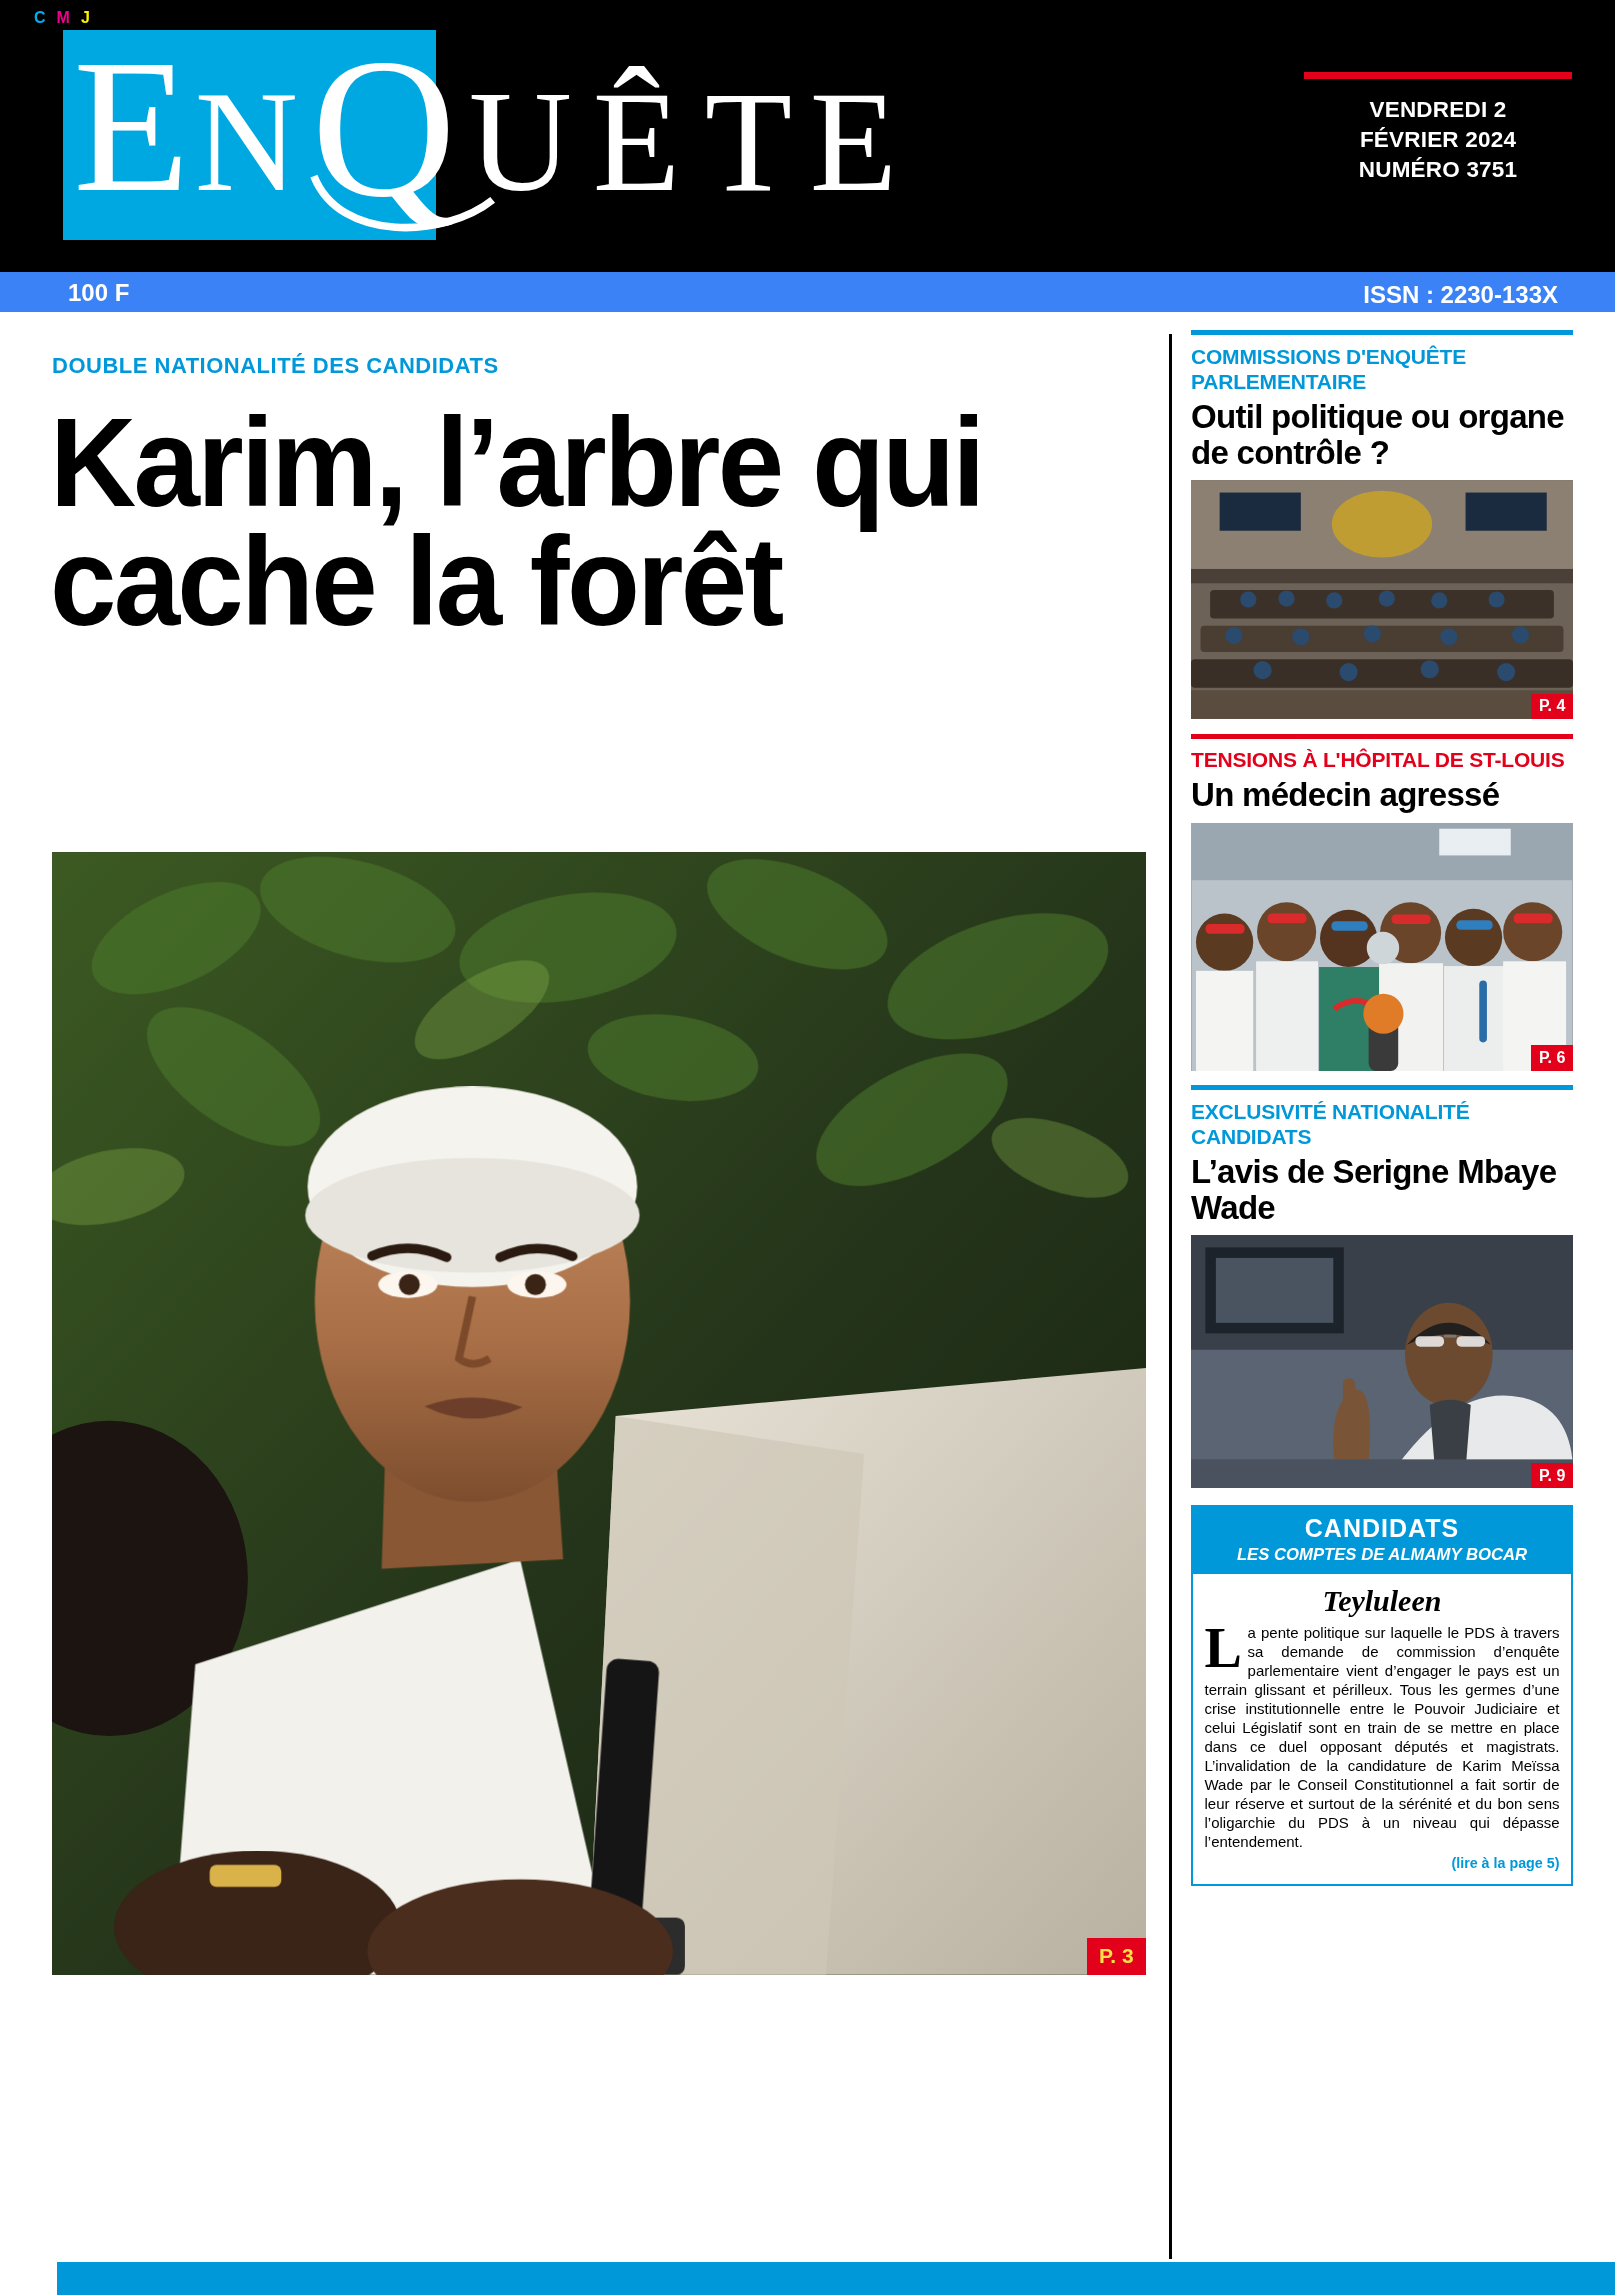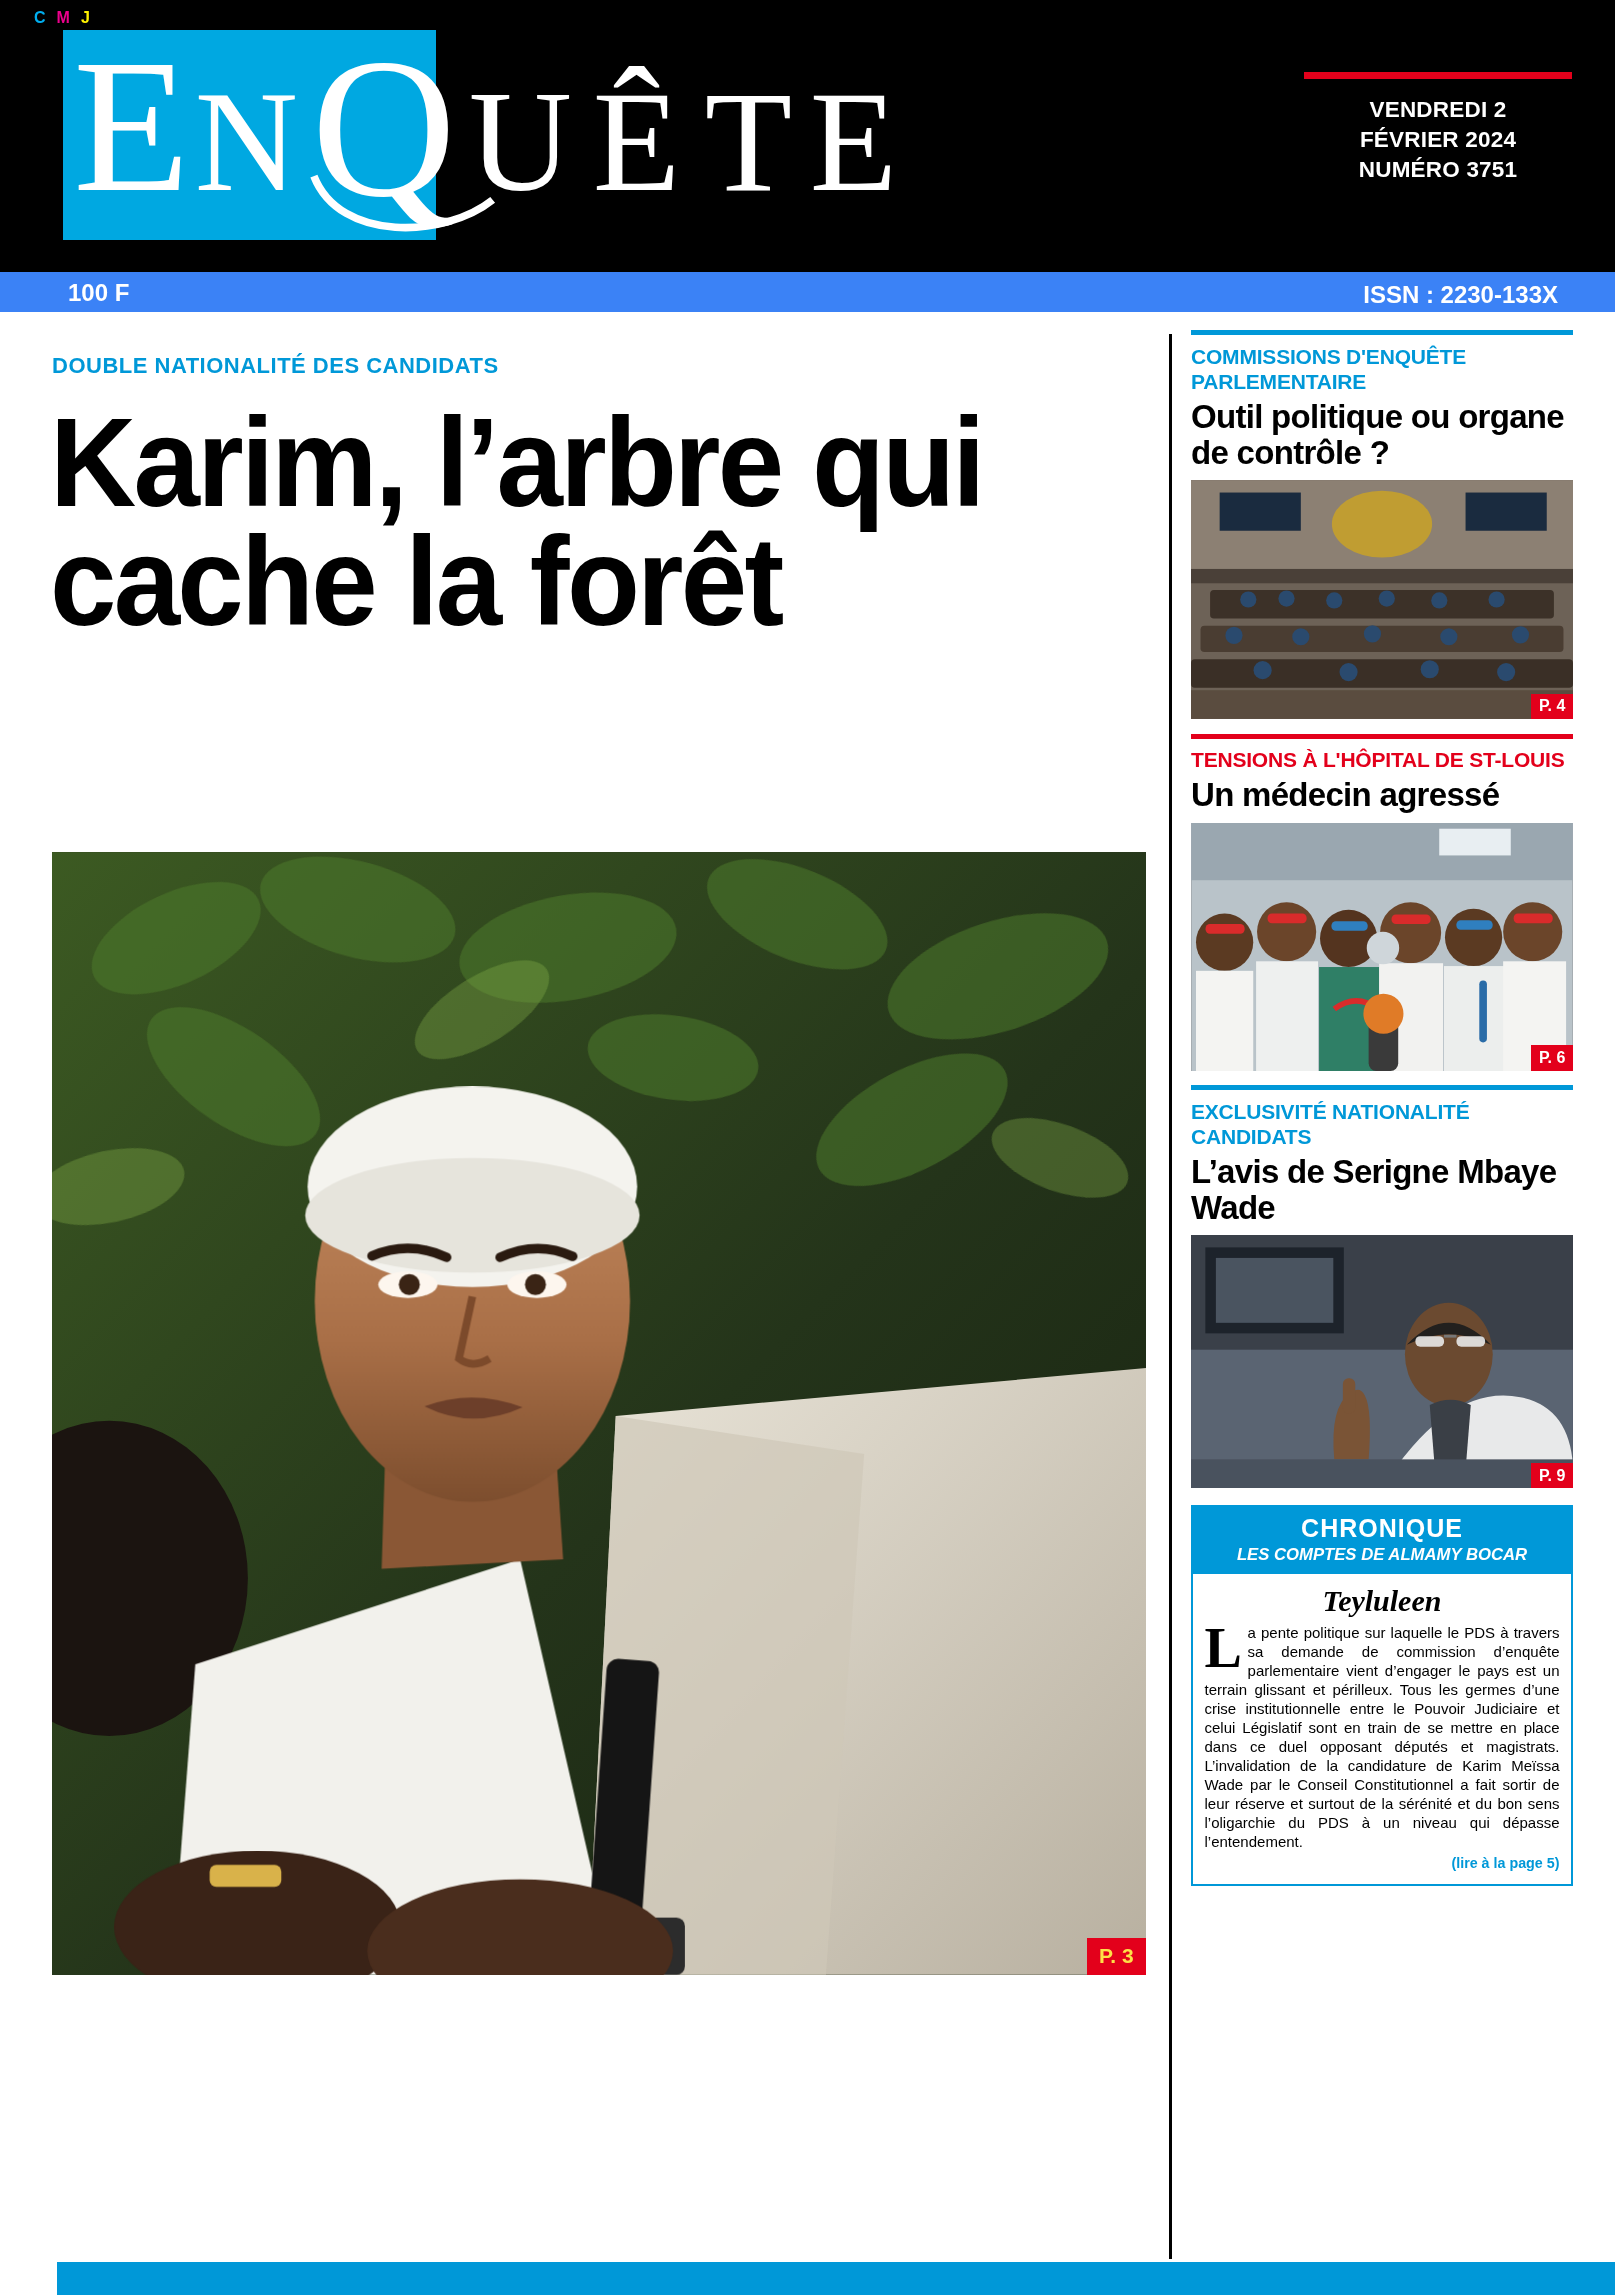--- a/index.html
+++ b/index.html
@@ -496,21 +496,21 @@
           <path d="M300 470 q-10 -110 34 -140 q20 -14 30 6 q16 30 8 134 Z" fill="#7a5436"></path>
           <rect x="318" y="300" width="26" height="74" rx="12" fill="#7a5436"></rect>
           <rect x="0" y="470" width="800" height="60" fill="#49525e"></rect>
         </svg>
         <div class="page-ref">P. 9</div>
       </div>
     </div>
 
     <div class="chronique">
       <div class="chronique-head">
-        <div class="t1">CHRONIQUE</div>
+        <div class="t1">CANDIDATS</div>
         <div class="t2">LES COMPTES DE ALMAMY BOCAR</div>
       </div>
       <div class="chronique-title">Teyluleen</div>
       <div class="chronique-body">
         <span class="dropcap">L</span><span>a pente politique sur laquelle le PDS à travers sa demande de commission d’enquête parlementaire vient d’engager le pays est un terrain glissant et périlleux. Tous les germes d’une crise institutionnelle entre le Pouvoir Judiciaire et celui Législatif sont en train de se mettre en place dans ce duel opposant députés et magistrats. L’invalidation de la candidature de Karim Meïssa Wade par le Conseil Constitutionnel a fait sortir de leur réserve et surtout de la sérénité et du bon sens l’oligarchie du PDS à un niveau qui dépasse l’entendement.</span>
         <span class="chronique-link">(lire à la page 5)</span>
       </div>
     </div>
   </div>
 

